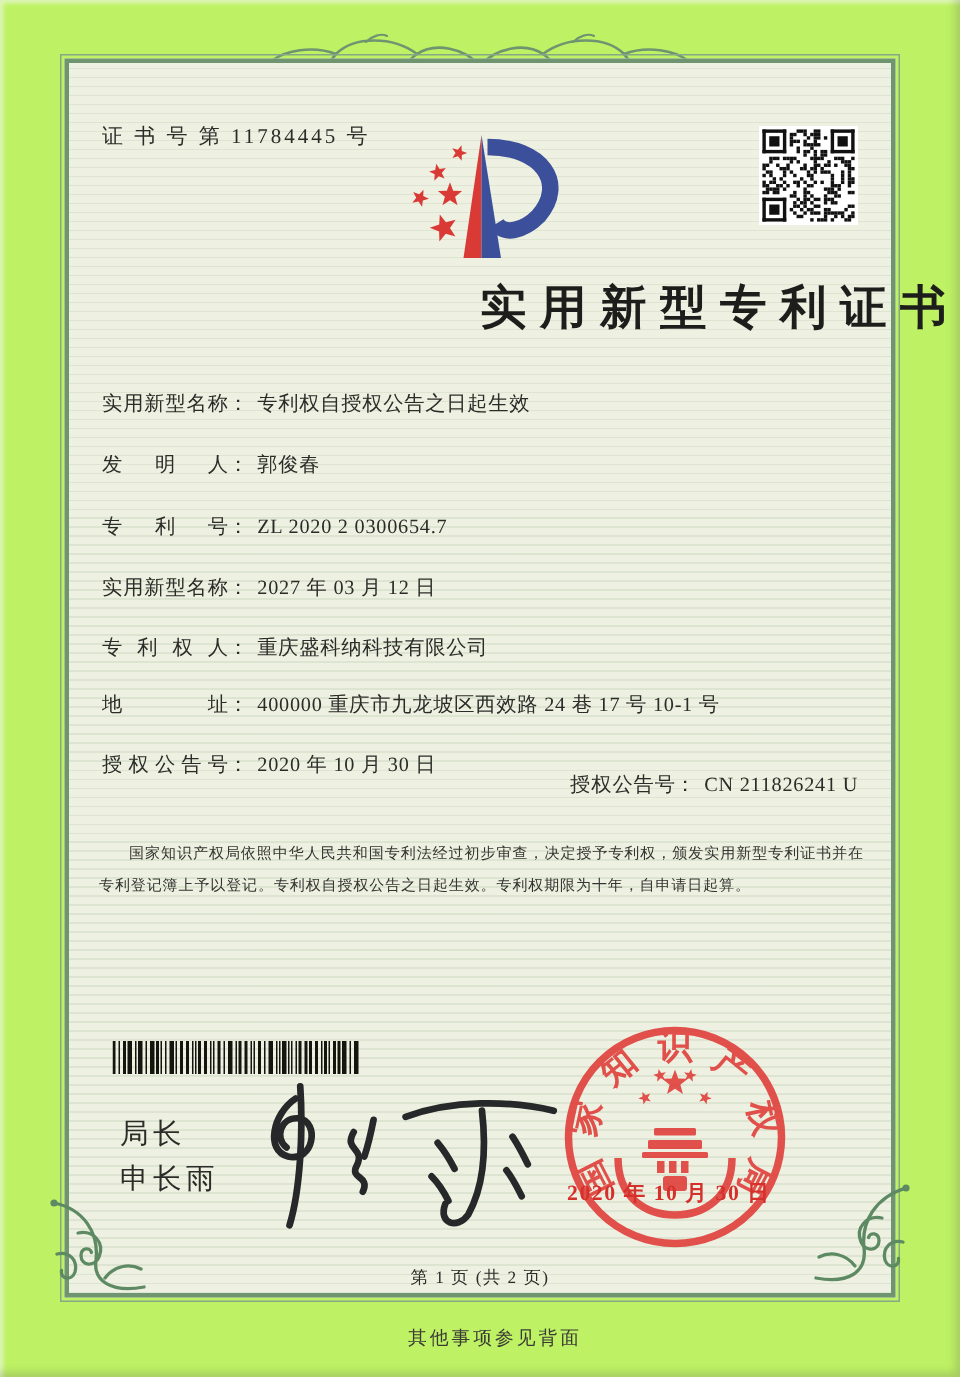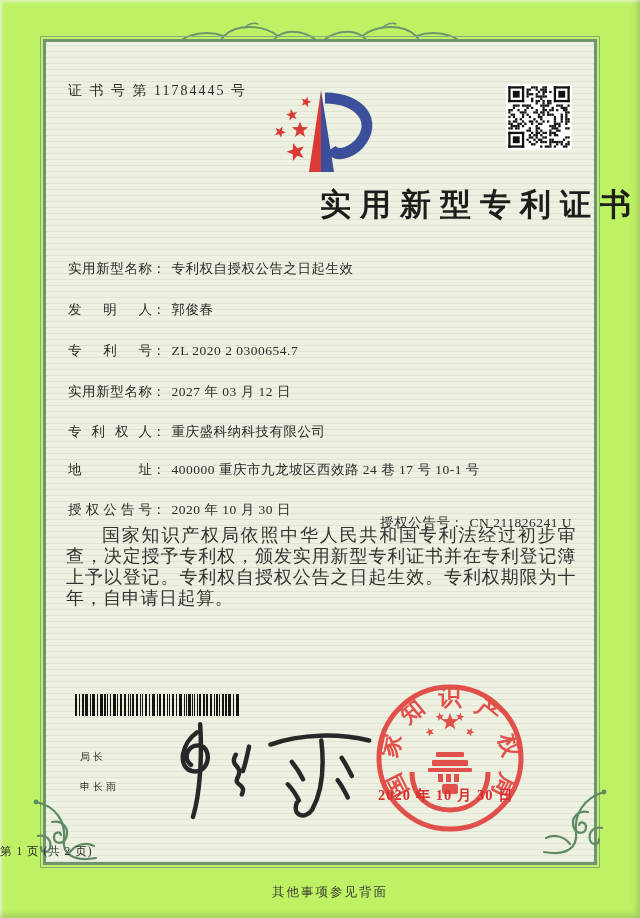--- a/index.html
+++ b/index.html
@@ -28,33 +28,33 @@
     font-size:31px;font-weight:bold;letter-spacing:9px;color:#1d1d1b;
   }
   .fields{position:absolute;left:68px;top:260px;width:505px;font-size:13.5px;}
   .field-row{position:absolute;left:0;white-space:nowrap;}
   .lbl{display:inline-block;width:84px;text-align:justify;text-align-last:justify;vertical-align:bottom;font-family:Liberation Mono, monospace;}
   .colon{display:inline-block;margin-right:6px;}
   .val{letter-spacing:.5px;}
   .pair2{position:absolute;left:312px;top:0;white-space:nowrap;margin-top:13px;}
   .pair2 .lbl{width:70px;}
   .paragraphs{
-    position:absolute;left:66px;top:526px;width:510px;
-    font-size:18px;line-height:21px;text-align:justify;color:#33332f;font-family:Liberation Mono, monospace;
+    position:absolute;left:66px;top:559px;width:510px;
+    font-size:10px;line-height:21px;text-align:justify;color:#33332f;
   }
   .paragraphs p{margin:0 0 4px 0;text-indent:2em;letter-spacing:.6px;}
   .barcode{position:absolute;left:75px;top:694px;width:168px;height:22px;}
-  .officer{position:absolute;left:80px;top:742px;font-size:10px;letter-spacing:3px;line-height:30px;}
+  .officer{position:absolute;left:80px;top:742px;font-size:19px;letter-spacing:3px;line-height:30px;}
   .signature{position:absolute;left:168px;top:714px;width:215px;height:112px;}
   .seal{position:absolute;left:372px;top:680px;width:156px;height:156px;opacity:.92;}
   .seal-date{
     position:absolute;left:378px;top:786px;width:160px;
     font-size:14.5px;color:#d6302c;font-weight:bold;letter-spacing:1px;white-space:nowrap;
   }
-  .page-no{position:absolute;left:0;top:844px;width:640px;font-size:11.5px;letter-spacing:1px;}
+  .page-no{position:absolute;left:0;top:844px;width:640px;text-align:center;font-size:11.5px;letter-spacing:1px;}
   .back-note{position:absolute;left:0;top:884px;width:660px;text-align:center;font-size:12.5px;letter-spacing:2px;color:#3a3a35;}
   .qr{position:absolute;left:506px;top:84px;width:66px;height:66px;background:#fff;}
   .logo{position:absolute;left:256px;top:86px;width:140px;height:92px;}
   .ornament-top{position:absolute;left:178px;top:14px;width:284px;height:48px;}
   .flourish{position:absolute;width:78px;height:78px;}
   .flourish.bl{left:26px;top:792px;}
   .flourish.br{left:536px;top:786px;transform:scaleX(-1);}
 </style>
 </head>
 <body>

